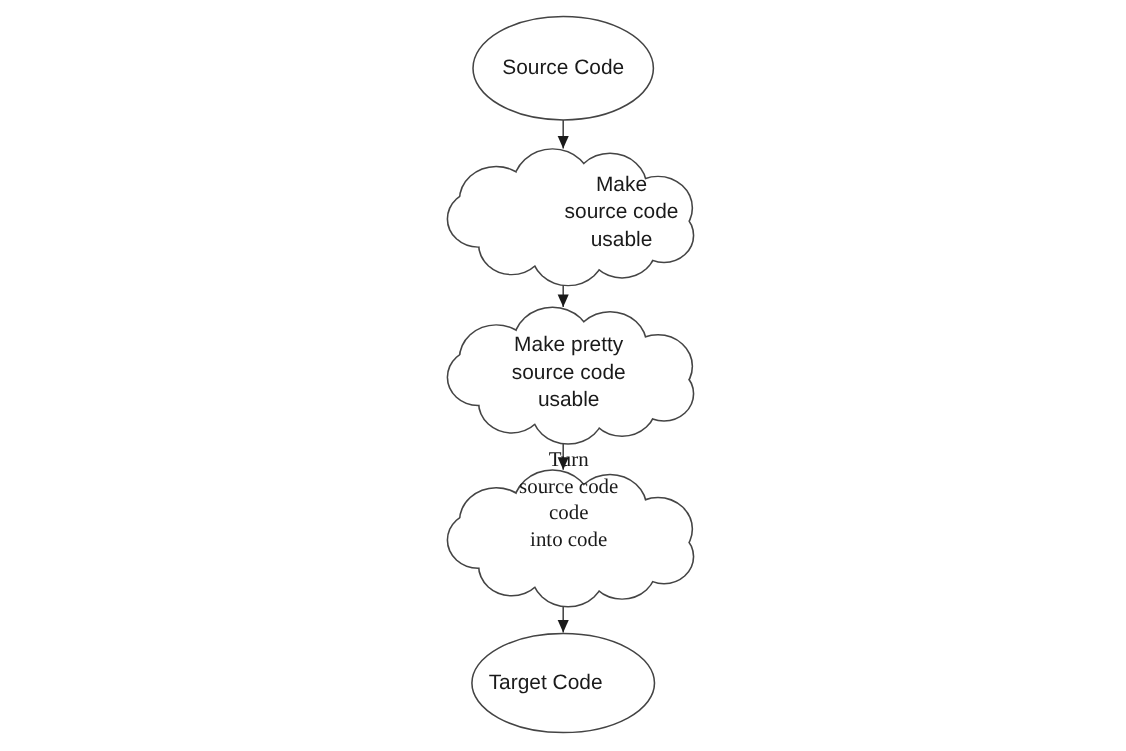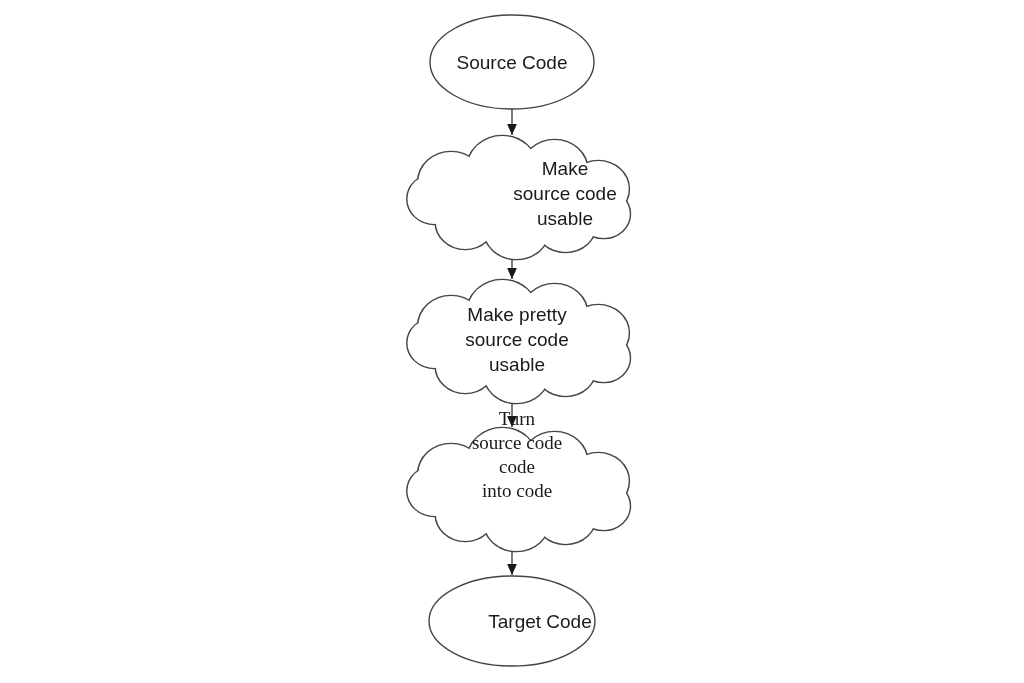--- a/index.html
+++ b/index.html
@@ -116,17 +116,17 @@
     <span>usable</span>
   </div>
 
   <div class="node-label tight" style="left:517px; top:455px;font-family:Liberation Serif, serif;">
     <span>Turn</span>
     <span>source code</span>
     <span>code</span>
     <span>into code</span>
   </div>
 
-  <div class="node-label" style="left:540px; top:621px;text-align:right;">
+  <div class="node-label" style="left:496px; top:621px;text-align:right;">
     <span>Target Code</span>
   </div>
 
 </div>
 
 </body></html>

